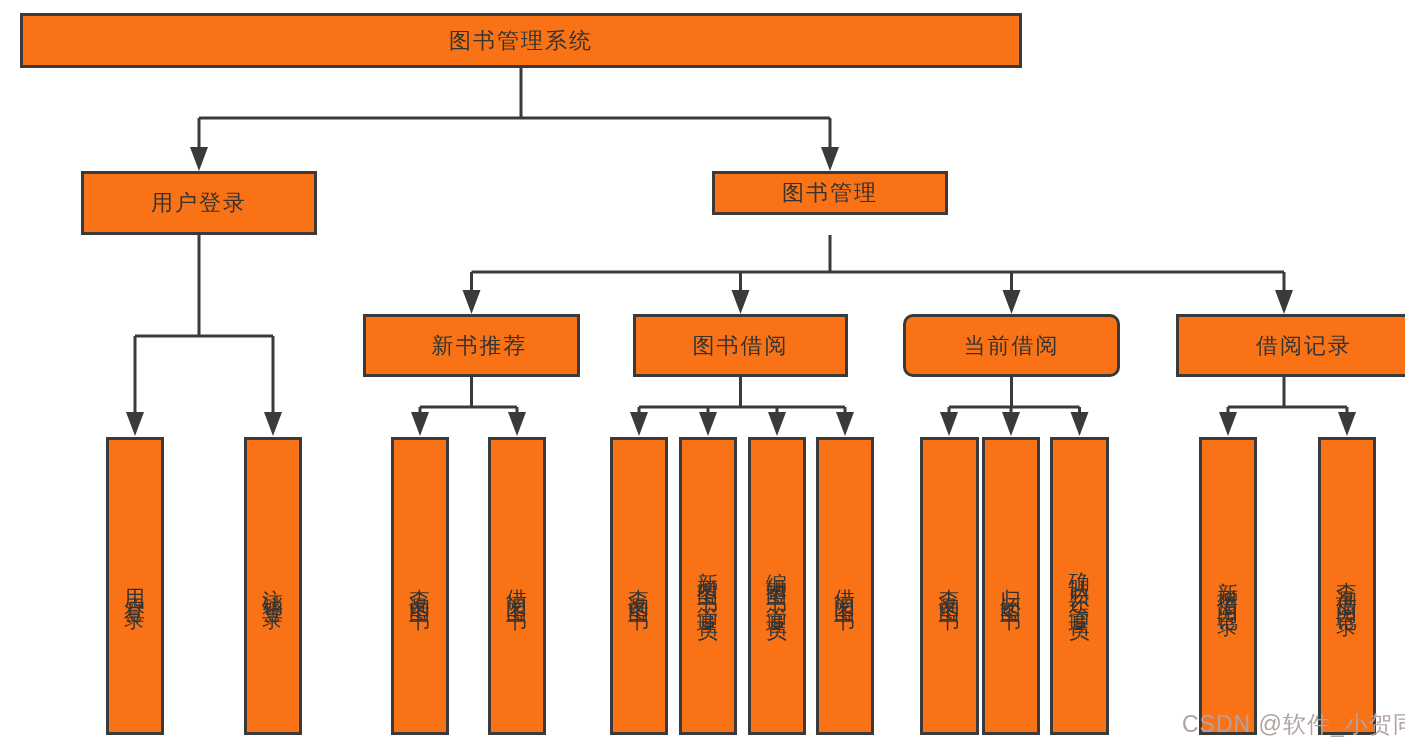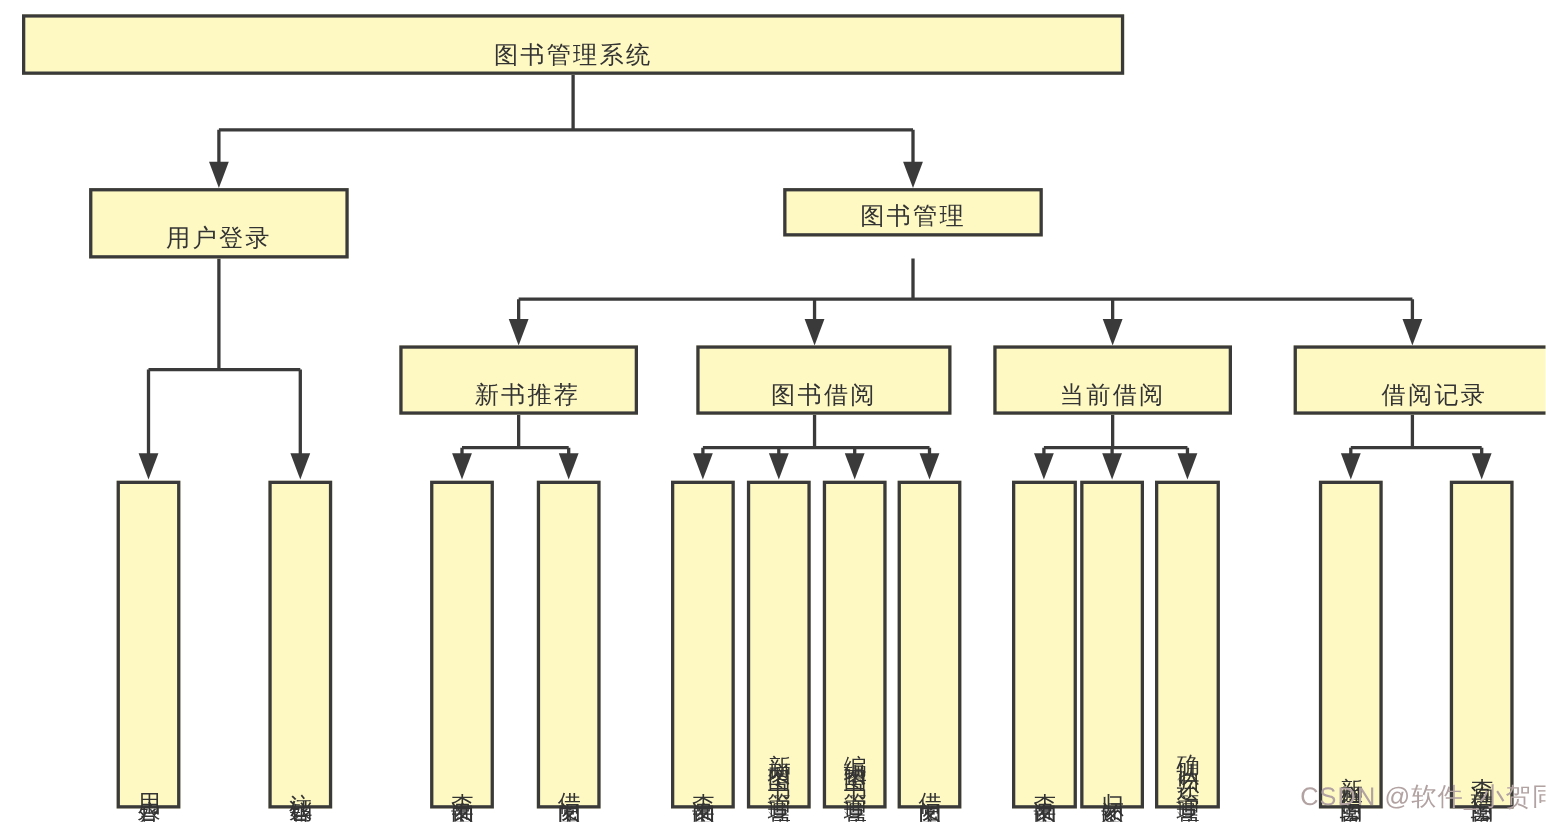--- a/index.html
+++ b/index.html
@@ -19,23 +19,23 @@
   svg.connectors path {
     fill: none;
     stroke: #3a3a3a;
     stroke-width: 3;
   }
   svg.connectors polygon { fill: #3a3a3a; }
 
   .box {
     position: absolute;
     border: 3px solid #3a3a3a;
-    background: #fef9c3;
+    background: #f97316;
     display: flex;
-    align-items: flex-end;
+    align-items: center;
     justify-content: center;
     color: #333333;
   }
   .h-box span {
     font-size: 22px;
     letter-spacing: 2px;
     white-space: nowrap;
   }
   .v-box span {
     writing-mode: vertical-rl;
@@ -44,22 +44,22 @@
     line-height: 1;
     letter-spacing: 7px;
     white-space: nowrap;
   }
 
   
   .root      { left: 20px;   top: 13px;  width: 1002px; height: 55px; }
   .n-login   { left: 81px;   top: 171px; width: 236px;  height: 64px; }
   .n-manage  { left: 712px;  top: 171px; width: 236px;  height: 44px; }
   .n-rec     { left: 363px;  top: 314px; width: 217px;  height: 63px; padding-left: 16px; }
-  .n-bor     { left: 633px;  top: 314px; width: 232px;  height: 63px; }
-  .n-cur     { left: 903px;  top: 314px; width: 217px;  height: 63px; }
+  .n-bor     { left: 633px;  top: 314px; width: 215px;  height: 63px; }
+  .n-cur     { left: 903px;  top: 314px; width: 217px;  height: 63px; border-radius: 10px; }
   .n-rcd     { left: 1176px; top: 314px; width: 256px;  height: 63px; }
 
   .leaf { top: 437px; height: 298px; width: 58px; }
   .a1 { left: 106px; }
   .a2 { left: 244px; }
   .b1 { left: 391px; }
   .b2 { left: 488px; }
   .c1 { left: 610px; }
   .c2 { left: 679px; }
   .c3 { left: 748px; }

